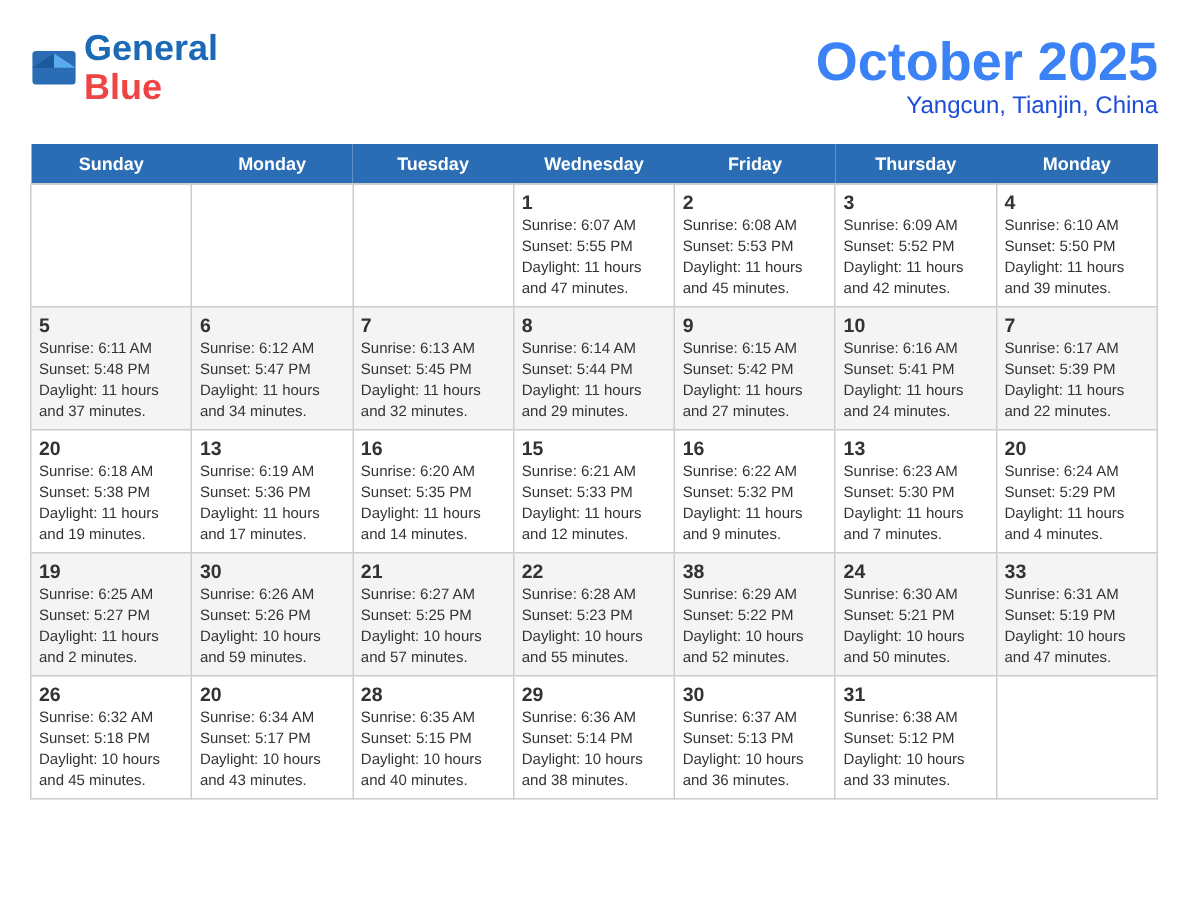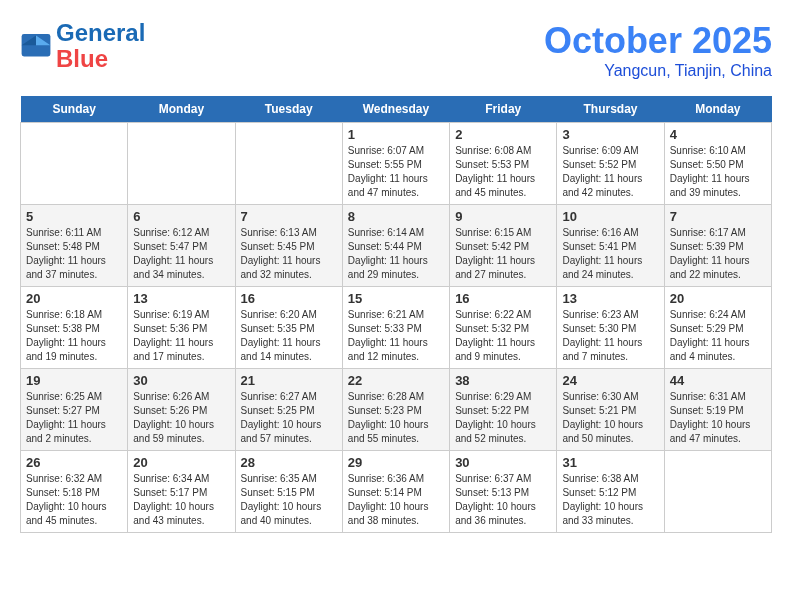--- a/index.html
+++ b/index.html
@@ -222,21 +222,21 @@
         </td>
         <td>
           <span class="date-num">38</span>
           <div class="cell-info">Sunrise: 6:29 AM<br>Sunset: 5:22 PM<br>Daylight: 10 hours and 52 minutes.</div>
         </td>
         <td>
           <span class="date-num">24</span>
           <div class="cell-info">Sunrise: 6:30 AM<br>Sunset: 5:21 PM<br>Daylight: 10 hours and 50 minutes.</div>
         </td>
         <td>
-          <span class="date-num">44</span>
+          <span class="date-num">33</span>
           <div class="cell-info">Sunrise: 6:31 AM<br>Sunset: 5:19 PM<br>Daylight: 10 hours and 47 minutes.</div>
         </td>
       </tr>
       <tr>
         <td>
           <span class="date-num">26</span>
           <div class="cell-info">Sunrise: 6:32 AM<br>Sunset: 5:18 PM<br>Daylight: 10 hours and 45 minutes.</div>
         </td>
         <td>
           <span class="date-num">20</span>

